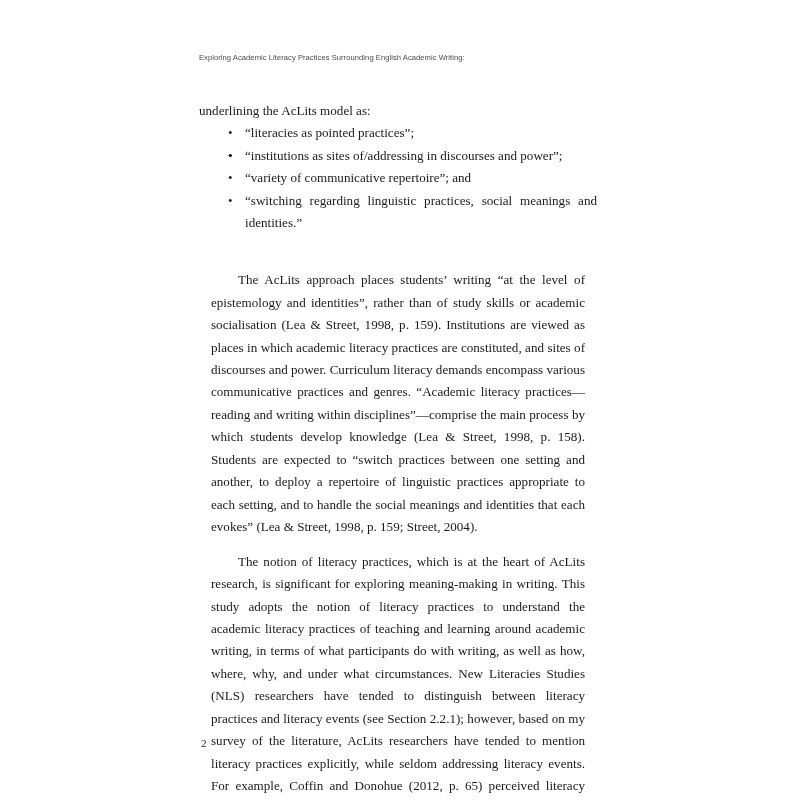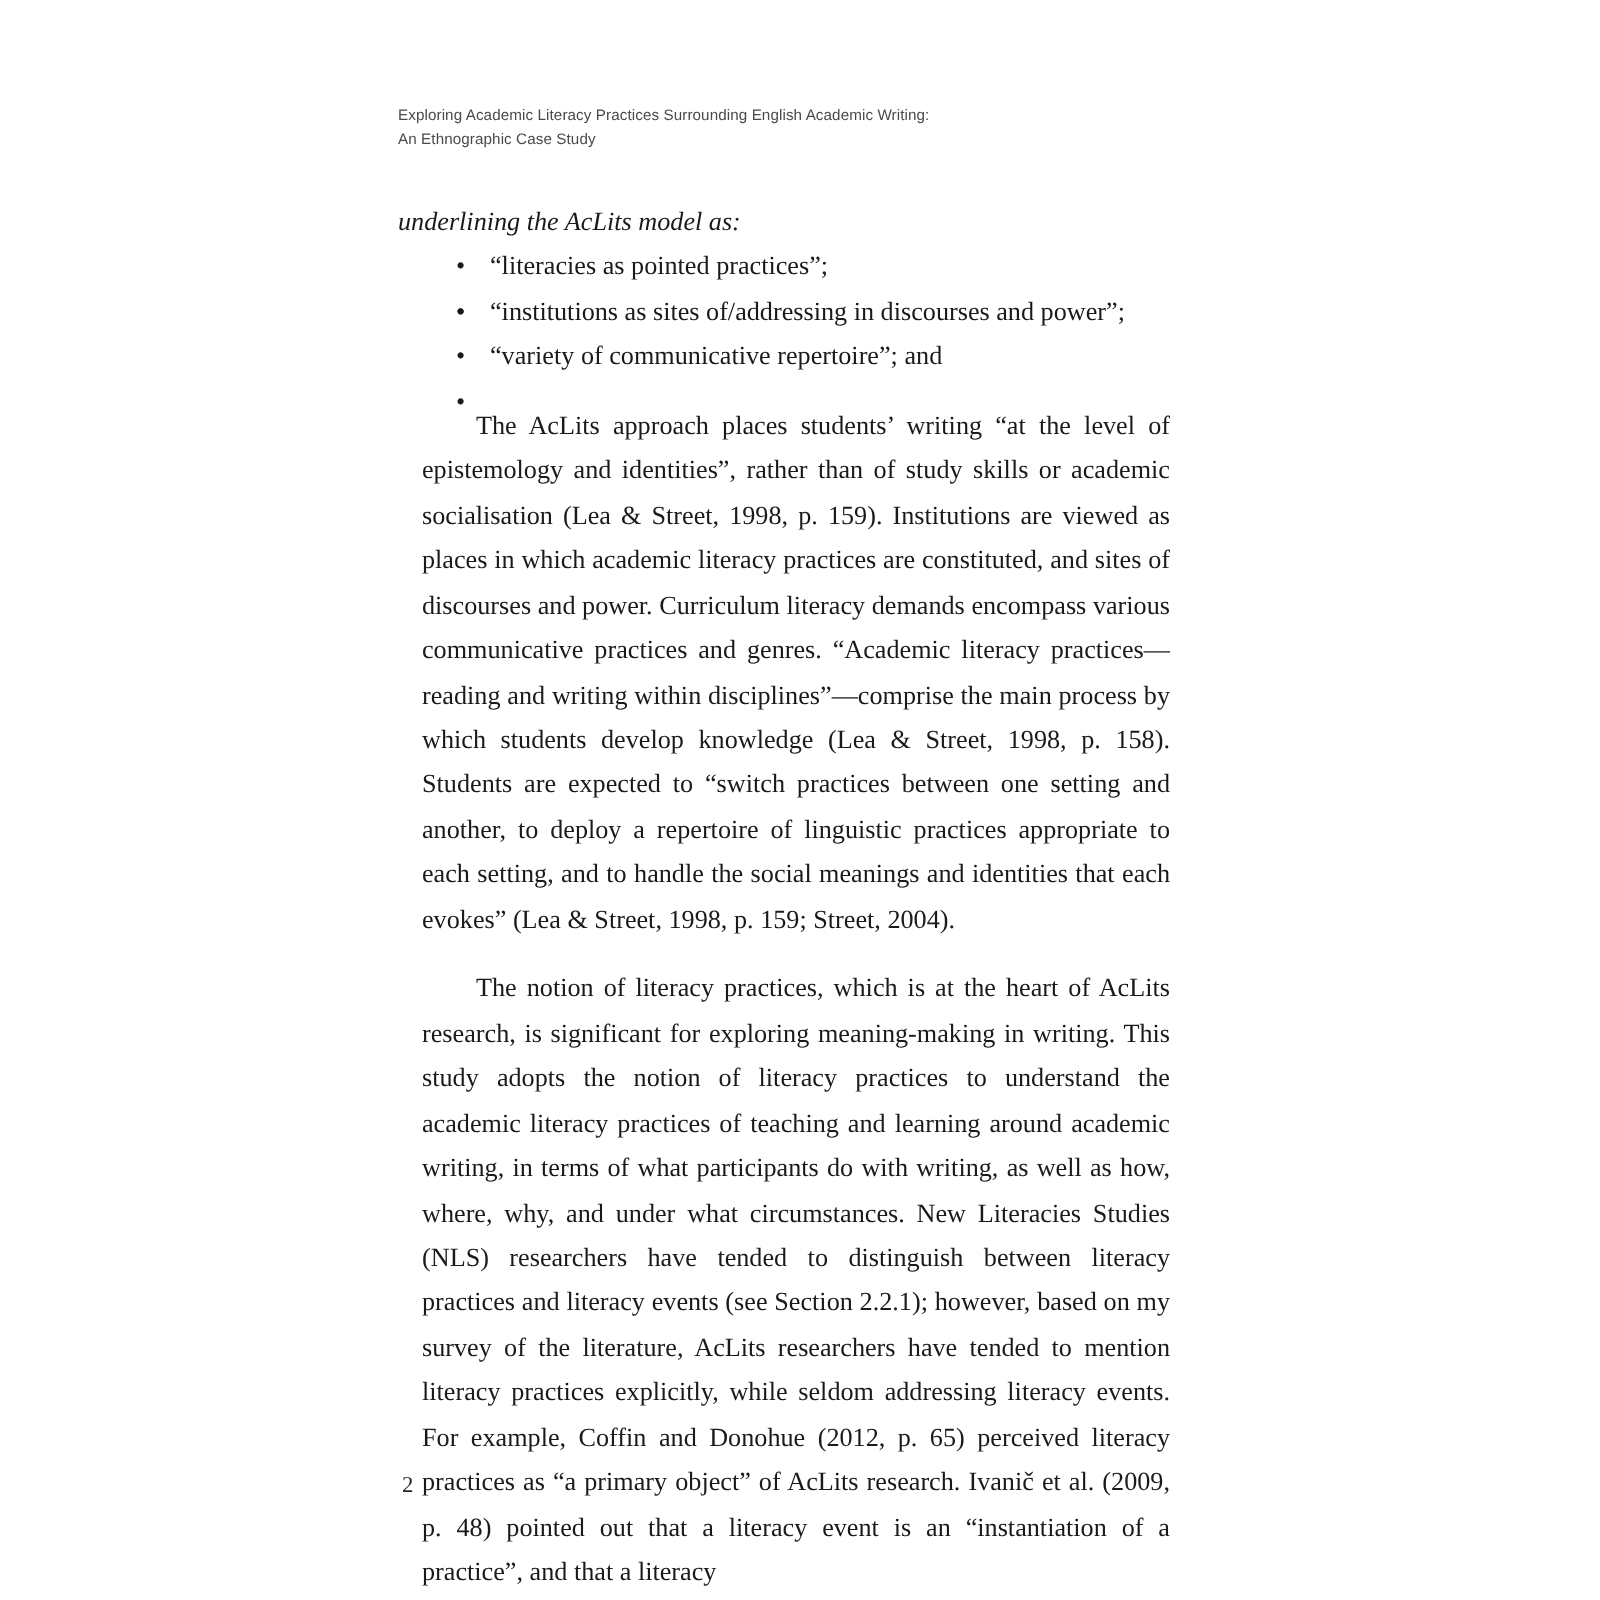--- a/index.html
+++ b/index.html
@@ -45,21 +45,20 @@
     width: 398px;
   }
 
   .body-line {
     font-size: 13.1px;
     line-height: 22.45px;
     text-align: justify;
     text-justify: inter-word;
     margin: 0;
     white-space: nowrap;
-    font-style: italic;
   }
 
   .para {
     font-size: 13.1px;
     line-height: 22.45px;
     text-align: justify;
     text-justify: inter-word;
     margin: 12px;
     text-indent: 27px;
     hyphens: none;
@@ -108,21 +107,20 @@
     color: #2b2b2b;
   }
 </style>
 </head>
 <body>
 
 <div id="page">
 
   <div id="running-header">
     <span class="hdr-line">Exploring Academic Literacy Practices Surrounding English Academic Writing:</span>
-    <span class="hdr-line">An Ethnographic Case Study</span>
   </div>
 
   <div id="text-column">
 
     <p class="body-line">underlining the AcLits model as:</p>
 
     <ul id="aclits-list">
       <li class="single-line">
         <span class="bullet-glyph">•</span>
         <span class="li-text">“literacies as pointed practices”;</span>
@@ -133,20 +131,21 @@
       <li class="single-line">
         <span class="bullet-glyph">•</span>
         <span class="li-text">“institutions as sites of/addressing in discourses and power”;</span>
       </li>
       <li class="single-line">
         <span class="bullet-glyph">•</span>
         <span class="li-text">“variety of communicative repertoire”; and</span>
       </li>
       <li class="wrapped">
         <span class="bullet-glyph">•</span>
+        <span class="li-text">“switching regarding linguistic practices, social meanings and identities.”</span>
       </li>
     </ul>
 
     <p class="para">The AcLits approach places students’ writing “at the level of epistemology and identities”, rather than of study skills or academic socialisation (Lea &amp; Street, 1998, p. 159). Institutions are viewed as places in which academic literacy practices are constituted, and sites of discourses and power. Curriculum literacy demands encompass various communicative practices and genres. “Academic literacy practices—reading and writing within disciplines”—comprise the main process by which students develop knowledge (Lea &amp; Street, 1998, p. 158). Students are expected to “switch practices between one setting and another, to deploy a repertoire of linguistic practices appropriate to each setting, and to handle the social meanings and identities that each evokes” (Lea &amp; Street, 1998, p. 159; Street, 2004).</p>
     <p class="para">The notion of literacy practices, which is at the heart of AcLits research, is significant for exploring meaning-making in writing. This study adopts the notion of literacy practices to understand the academic literacy practices of teaching and learning around academic writing, in terms of what participants do with writing, as well as how, where, why, and under what circumstances. New Literacies Studies (NLS) researchers have tended to distinguish between literacy practices and literacy events (see Section 2.2.1); however, based on my survey of the literature, AcLits researchers have tended to mention literacy practices explicitly, while seldom addressing literacy events. For example, Coffin and Donohue (2012, p. 65) perceived literacy practices as “a primary object” of AcLits research. Ivanič et al. (2009, p. 48) pointed out that a literacy event is an “instantiation of a practice”, and that a literacy</p>
 
   </div>
 
   <div id="folio">2</div>
 

